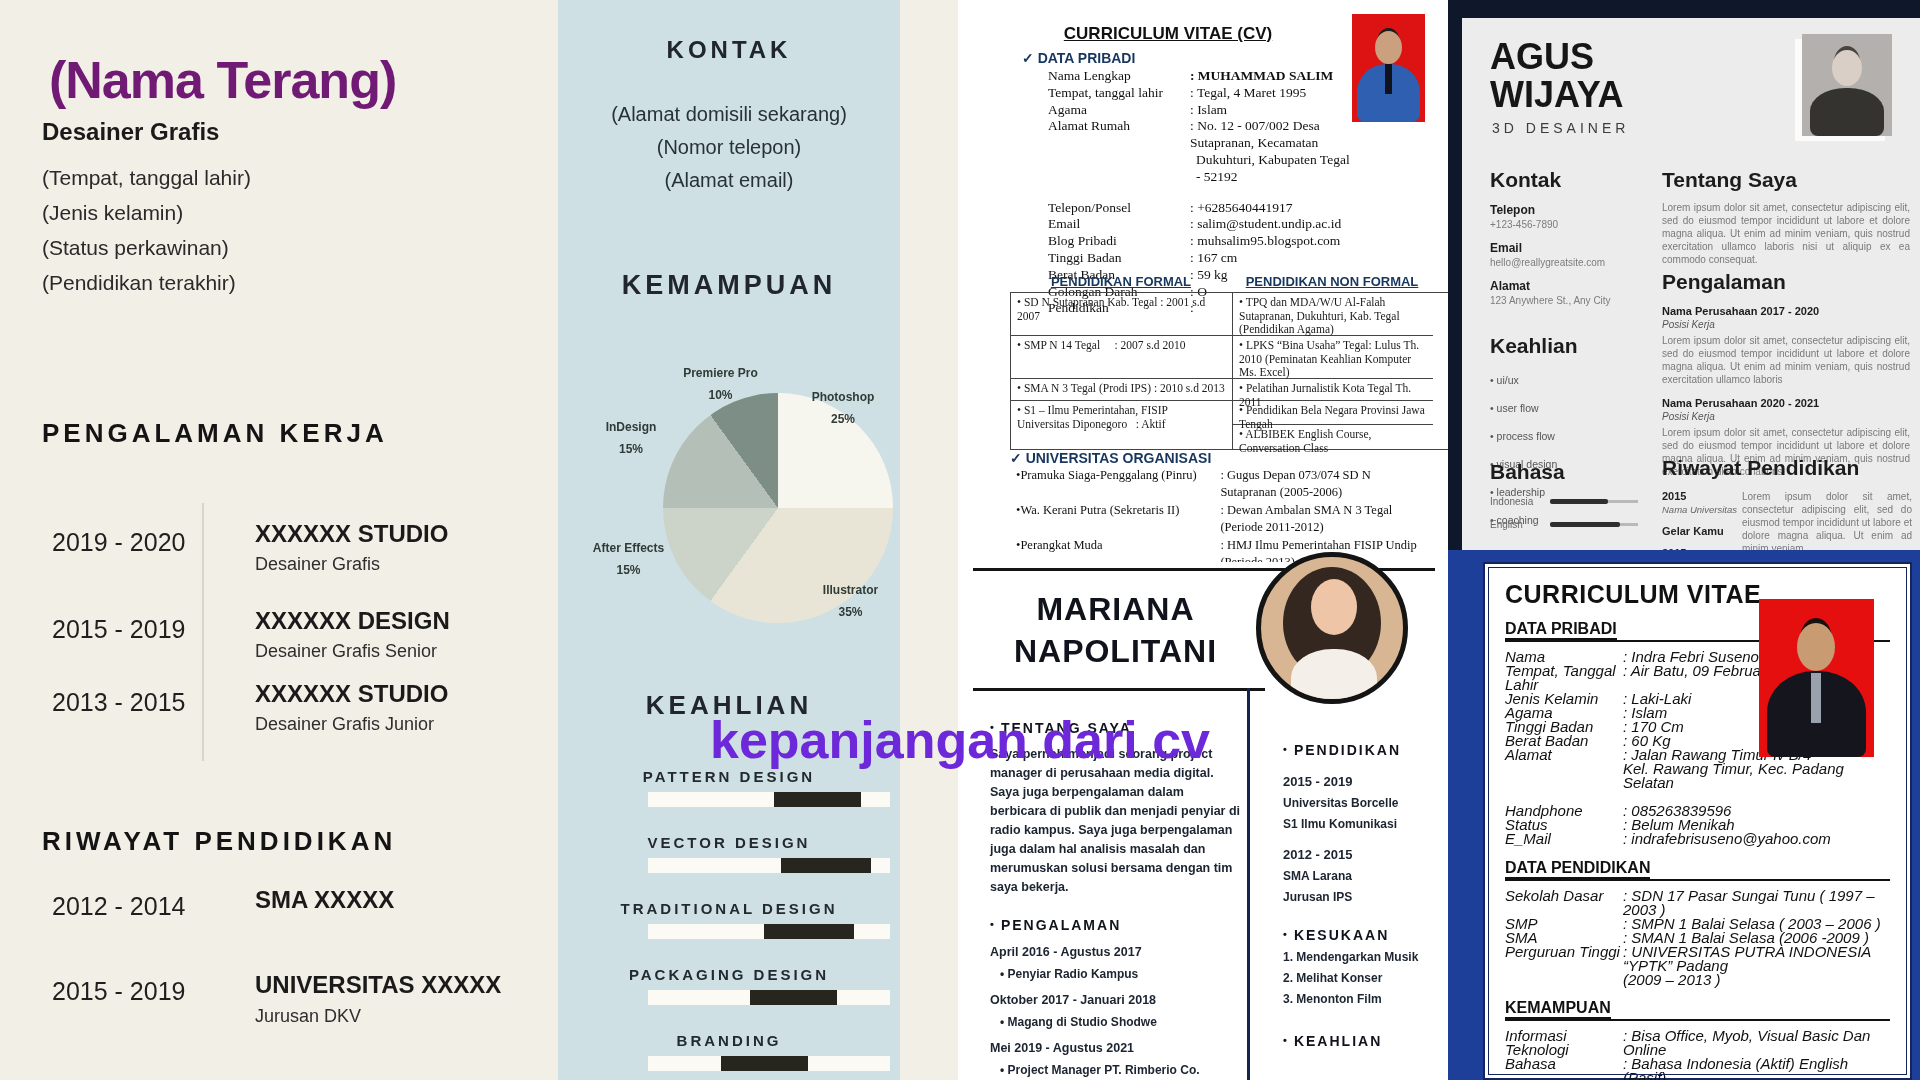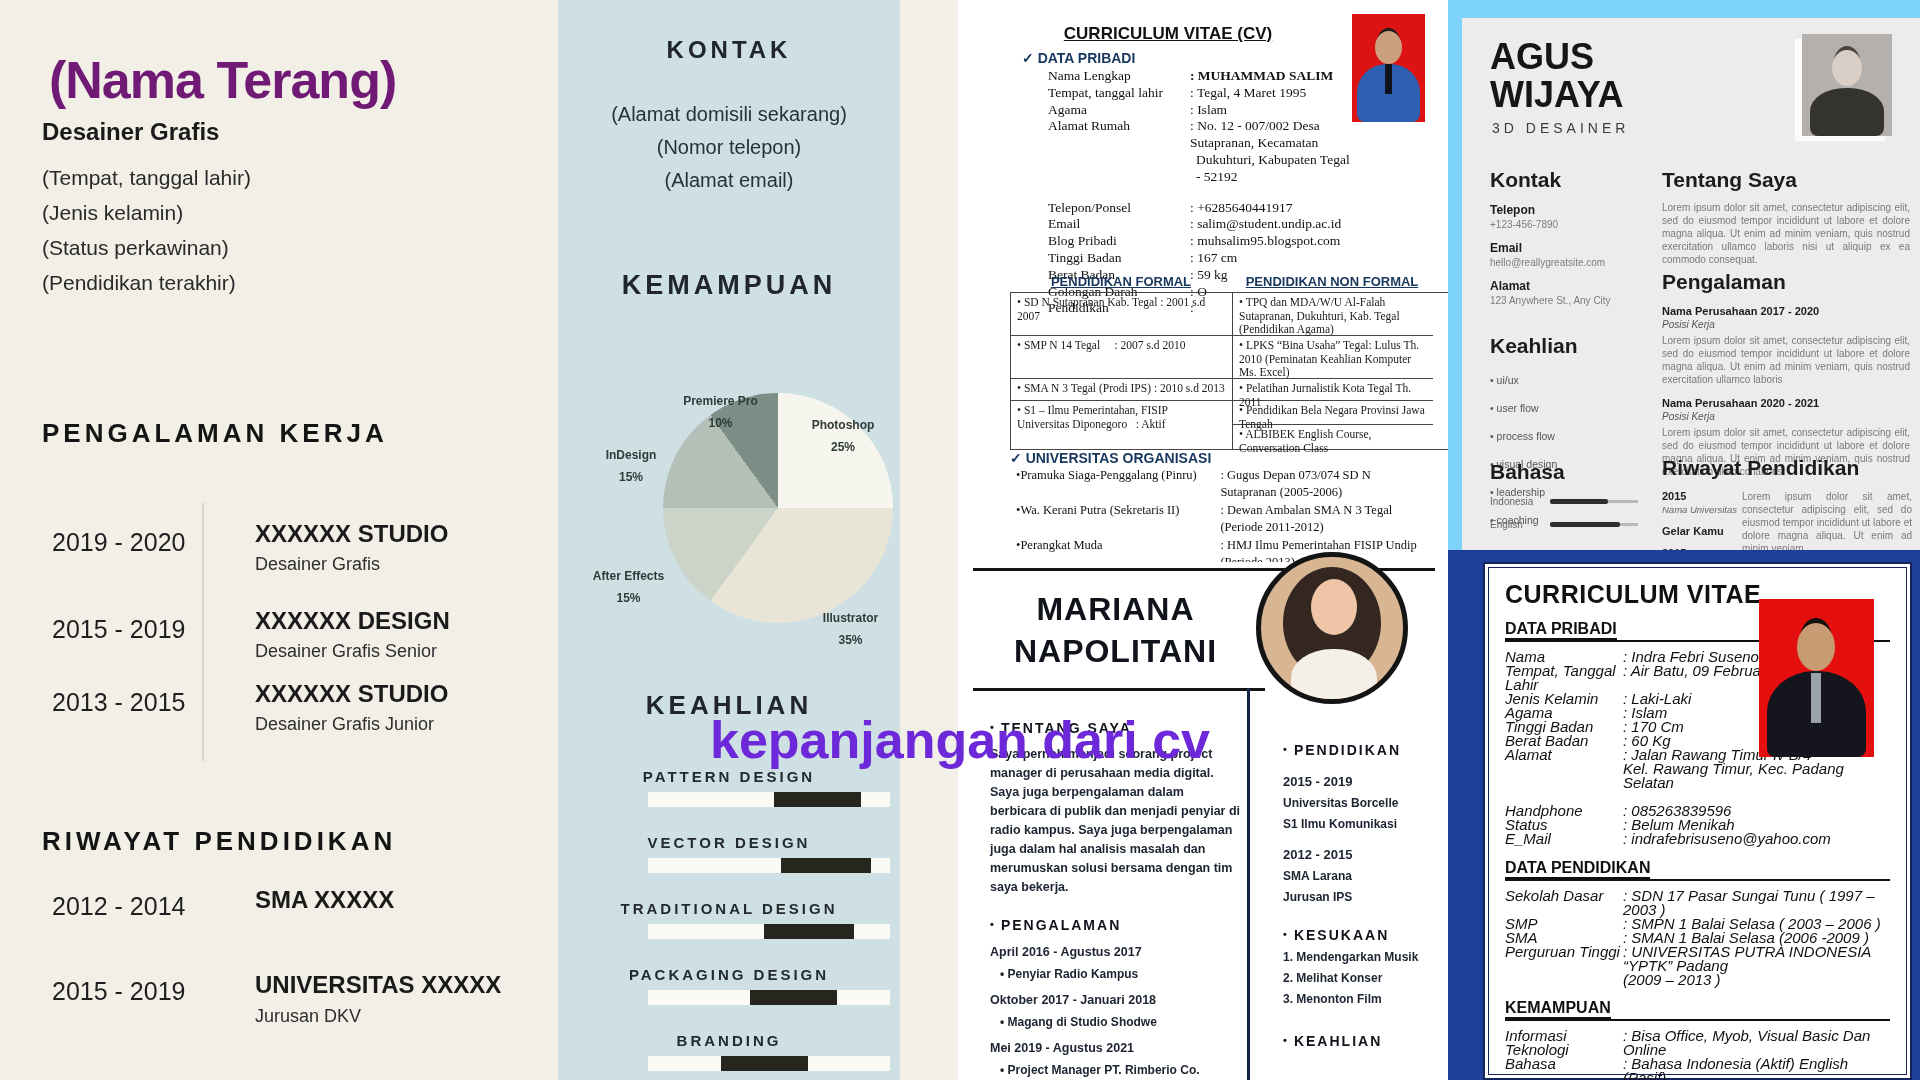--- a/index.html
+++ b/index.html
@@ -17,21 +17,21 @@
   .cv1-period{position:absolute;left:52px;font-size:25px;color:#1f1f1f;}
   .cv1-company{position:absolute;left:255px;font-size:24px;font-weight:800;}
   .cv1-sub{position:absolute;left:255px;font-size:18px;color:#2e2e2e;}
 
   
   .cv2{position:absolute;left:558px;top:0;width:342px;height:1080px;background:#cfe0e5;}
   .cv2-h{position:absolute;left:0;width:100%;text-align:center;font-weight:800;color:#20262b;}
   .cv2-kontak-items{position:absolute;left:0;top:98px;width:100%;text-align:center;
     font-size:20px;line-height:33px;color:#273238;}
   #pie{position:absolute;left:105px;top:393px;width:230px;height:230px;border-radius:50%;}
-  .pie-label{position:absolute;text-align:center;font-size:12px;font-weight:800;color:#2f3b36;line-height:14px;margin-top:28px;}
+  .pie-label{position:absolute;text-align:center;font-size:12px;font-weight:800;color:#2f3b36;line-height:14px;}
   .pie-label .pct{margin-top:8px;}
   .pl0{left:100px;top:366px;width:125px;}
   .pl1{left:230px;top:390px;width:110px;}
   .pl2{left:18px;top:420px;width:110px;}
   .pl3{left:8px;top:541px;width:125px;}
   .pl4{left:240px;top:583px;width:105px;}
   .skill{position:absolute;left:0;width:100%;}
   .skill-label{text-align:center;font-size:15px;font-weight:700;letter-spacing:3px;color:#232a2e;}
   .skill-bar{position:absolute;left:90px;top:24px;width:242px;height:15px;background:#fbfaf4;}
   .skill-fill{position:absolute;top:0;height:15px;background:#26261f;}
@@ -63,21 +63,21 @@
   .tcell .bullet-line::before{content:"• ";}
   .h43{height:43px;} .h22{height:22px;} .h48{height:48px;} .h24{height:24px;}
   .cv3-org-rows{position:absolute;left:58px;top:467px;width:410px;
     font-family:"Liberation Serif",serif;font-size:12.5px;line-height:17.4px;color:#111;}
   .orgrow{display:flex;}
   .orgrow::before{content:"• ";}
   .orgrow .orgl{width:200px;flex-shrink:0;}
   .orgrow.it .orgl{font-style:italic;}
 
   
-  .cv4{position:absolute;left:1448px;top:0;width:472px;height:550px;background:#7dd3fc;overflow:hidden;}
+  .cv4{position:absolute;left:1448px;top:0;width:472px;height:550px;background:#0f172a;overflow:hidden;}
   .cv4-card{position:absolute;left:14px;top:18px;width:458px;height:532px;background:#ececec;color:#222;}
   .cv4-name{position:absolute;left:28px;top:20px;font-size:36px;line-height:38px;font-weight:800;color:#161616;}
   .cv4-role{position:absolute;left:30px;top:102px;font-size:14px;letter-spacing:4px;color:#3c3c3c;}
   .cv4-photo{left:340px;top:16px;width:90px;height:102px;background:#b3b0ad;box-shadow:-7px 5px 0 0 #fbfbfb;}
   .cv4 h3{font-size:21px;font-weight:800;color:#1c1c1c;}
   .cv4-kontak{position:absolute;left:28px;top:150px;width:150px;}
   .cv4-klabel{font-size:12px;font-weight:700;margin-top:11px;color:#1c1c1c;}
   .cv4-kval{font-size:10px;color:#7c7c7c;margin-top:2px;}
   .cv4-keahlian{position:absolute;left:28px;top:316px;width:150px;}
   .cv4-keahlian li{list-style:none;font-size:10.5px;color:#555;margin-top:16px;}

